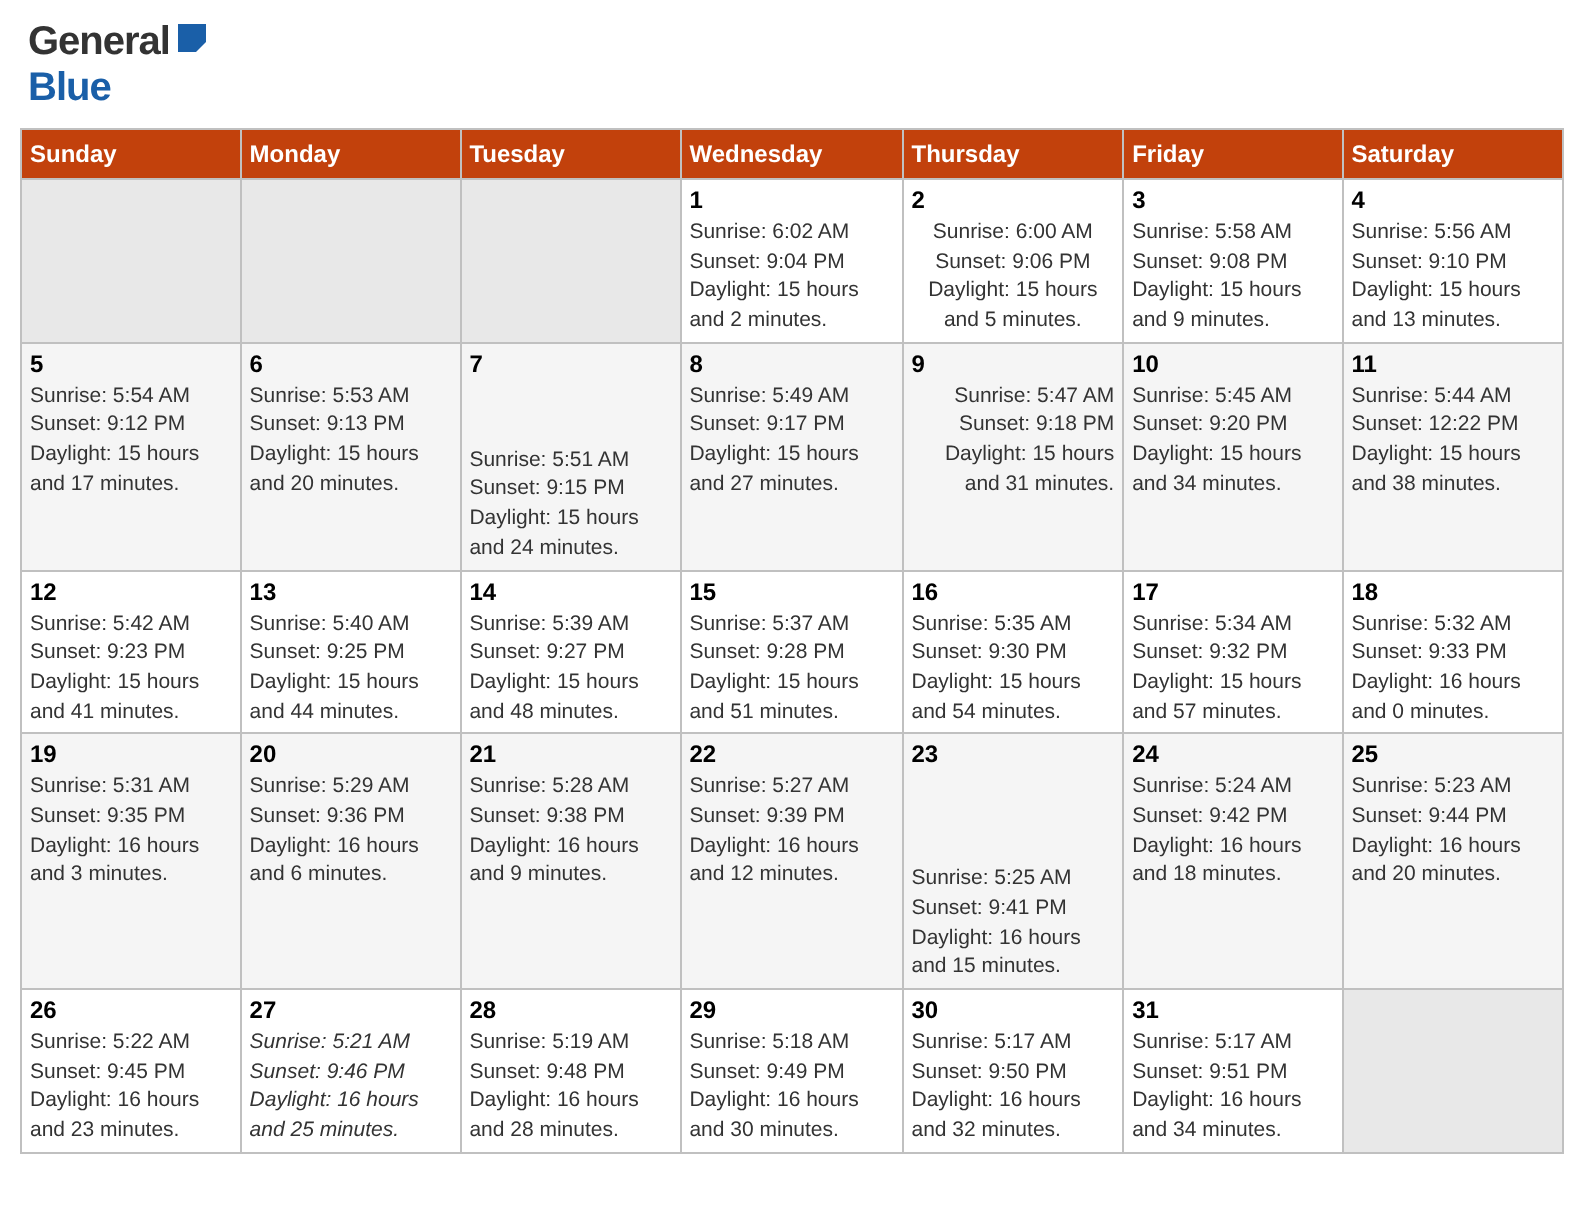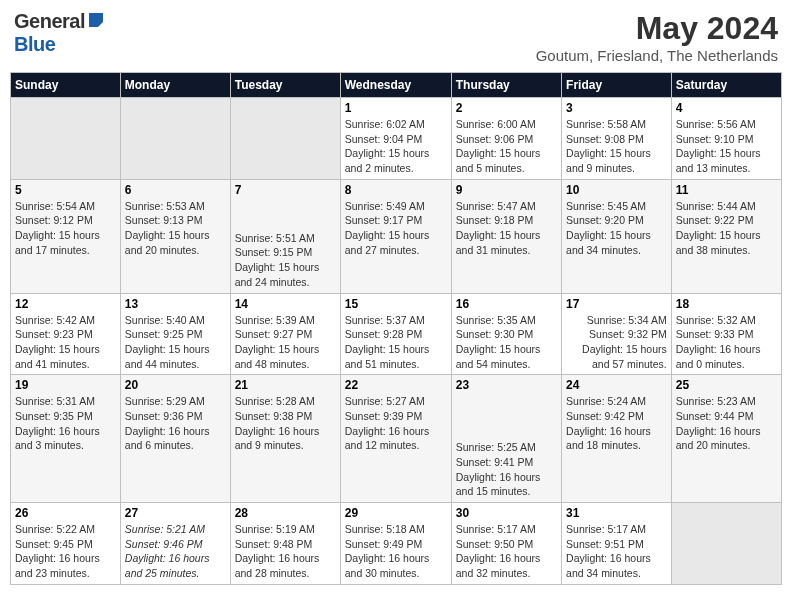--- a/index.html
+++ b/index.html
@@ -33,21 +33,21 @@
     .location {
       font-size: 15px;
       color: #555;
     }
     .calendar {
       width: 100%;
       border-collapse: collapse;
       font-size: 11px;
     }
     .calendar th {
-      background: #0f172a;
+      background: #c2410c;
       color: #fff;
       padding: 5px 4px;
       text-align: left;
       font-size: 12px;
       border: 1px solid #c0c0c0;
     }
     .calendar td {
       border: 1px solid #c0c0c0;
       vertical-align: top;
       padding: 3px 4px;
@@ -100,24 +100,20 @@
       <span style="display:inline-block;margin-left:2px;">
         <svg width="18" height="18" viewBox="0 0 18 18">
           <polygon points="2,2 16,2 16,11 11,16 2,16" fill="#1a5fa8"></polygon>
         </svg>
       </span>
     </div>
     <div class="logo-row">
       <span class="logo-text-blue">Blue</span>
     </div>
   </div>
-  <div class="title-block">
-    <div class="month-year">May 2024</div>
-    <div class="location">Goutum, Friesland, The Netherlands</div>
-  </div>
 </div>
 
 <table class="calendar">
   <thead>
     <tr>
     <th>Sunday</th>
         <th>Monday</th>
         <th>Tuesday</th>
         <th>Wednesday</th>
         <th>Thursday</th>
@@ -132,21 +128,21 @@
         <td class="empty-cell"></td>
         <td>
           <div class="day-number">1</div>
           <div class="day-info" style="white-space: pre-line;">Sunrise: 6:02 AM
 Sunset: 9:04 PM
 Daylight: 15 hours
 and 2 minutes.</div>
         </td>
         <td>
           <div class="day-number">2</div>
-          <div class="day-info" style="white-space: pre-line;">Sunrise: 6:00 AM
+          <div class="day-info" style="white-space: pre-line; text-align: center;">Sunrise: 6:00 AM
 Sunset: 9:06 PM
 Daylight: 15 hours
 and 5 minutes.</div>
         </td>
         <td>
           <div class="day-number">3</div>
           <div class="day-info" style="white-space: pre-line;">Sunrise: 5:58 AM
 Sunset: 9:08 PM
 Daylight: 15 hours
 and 9 minutes.</div>
@@ -183,36 +179,36 @@
         </td>
         <td>
           <div class="day-number">8</div>
           <div class="day-info" style="white-space: pre-line;">Sunrise: 5:49 AM
 Sunset: 9:17 PM
 Daylight: 15 hours
 and 27 minutes.</div>
         </td>
         <td>
           <div class="day-number">9</div>
-          <div class="day-info" style="white-space: pre-line;">Sunrise: 5:47 AM
+          <div class="day-info" style="white-space: pre-line; text-align: right;">Sunrise: 5:47 AM
 Sunset: 9:18 PM
 Daylight: 15 hours
 and 31 minutes.</div>
         </td>
         <td>
           <div class="day-number">10</div>
           <div class="day-info" style="white-space: pre-line;">Sunrise: 5:45 AM
 Sunset: 9:20 PM
 Daylight: 15 hours
 and 34 minutes.</div>
         </td>
         <td>
           <div class="day-number">11</div>
           <div class="day-info" style="white-space: pre-line;">Sunrise: 5:44 AM
-Sunset: 9:22 PM
+Sunset: 12:22 PM
 Daylight: 15 hours
 and 38 minutes.</div>
         </td>
       </tr>
       <tr>
         <td>
           <div class="day-number">12</div>
           <div class="day-info" style="white-space: pre-line;">Sunrise: 5:42 AM
 Sunset: 9:23 PM
 Daylight: 15 hours
@@ -241,21 +237,21 @@
         </td>
         <td>
           <div class="day-number">16</div>
           <div class="day-info" style="white-space: pre-line;">Sunrise: 5:35 AM
 Sunset: 9:30 PM
 Daylight: 15 hours
 and 54 minutes.</div>
         </td>
         <td>
           <div class="day-number">17</div>
-          <div class="day-info" style="white-space: pre-line; text-align: right;">Sunrise: 5:34 AM
+          <div class="day-info" style="white-space: pre-line;">Sunrise: 5:34 AM
 Sunset: 9:32 PM
 Daylight: 15 hours
 and 57 minutes.</div>
         </td>
         <td>
           <div class="day-number">18</div>
           <div class="day-info" style="white-space: pre-line;">Sunrise: 5:32 AM
 Sunset: 9:33 PM
 Daylight: 16 hours
 and 0 minutes.</div>

